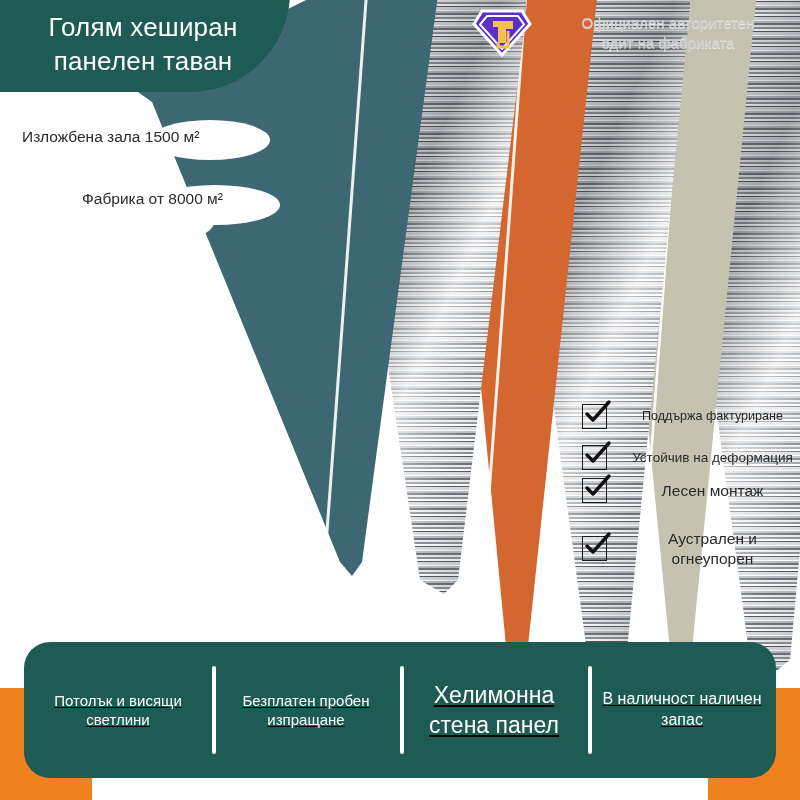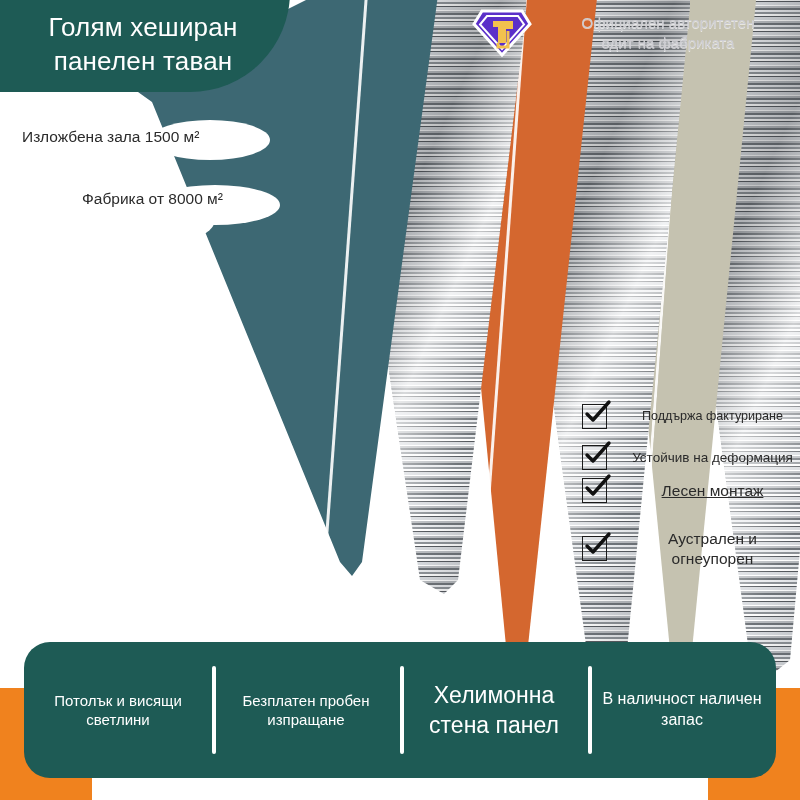--- a/index.html
+++ b/index.html
@@ -91,33 +91,33 @@
   .feature-box{
     width:23px;height:23px;flex:0 0 auto;position:relative;
     border:1.6px solid #1a1a1a;background:transparent;
   }
   .feature-box svg{position:absolute;left:1px;top:-6px;width:28px;height:28px;}
   .feature-label{
     flex:1 1 auto;color:#2a2a2a;font-size:13.5px;line-height:1.28;text-align:center;
   }
   .feature-row.r1 .feature-label{font-size:12.6px;}
   .feature-row.r2{margin-bottom:8px;}
-  .feature-row.r3 .feature-label{font-size:15.5px;text-decoration:underline;}
+  .feature-row.r3 .feature-label{font-size:15.5px;}
   .feature-row.r4 .feature-label{font-size:15.5px;}
   .feature-row.r3{margin-bottom:26px;}
 
   
   #bottom-banner{
     position:absolute;left:24px;bottom:22px;width:752px;height:136px;
     background:#1e5b55;border-radius:26px;z-index:50;
     display:flex;align-items:center;
   }
   .bcell{
     flex:1 1 0;display:flex;align-items:center;justify-content:flex-start;
-    height:100%;position:relative;padding:0 8px;box-sizing:border-box;
+    height:100%;position:relative;padding:0 8px;box-sizing:border-box;text-decoration:underline;
   }
   .bcell + .bcell::before{
     content:"";position:absolute;left:0;top:24px;bottom:24px;width:4px;
     background:#ffffff;border-radius:3px;
   }
   .bcell-label{
     color:#ffffff;text-align:center;line-height:1.3;font-size:15px;
   }
   .bcell.c3 .bcell-label{font-size:23px;line-height:1.32;}
   .bcell.c4 .bcell-label{font-size:16px;}

